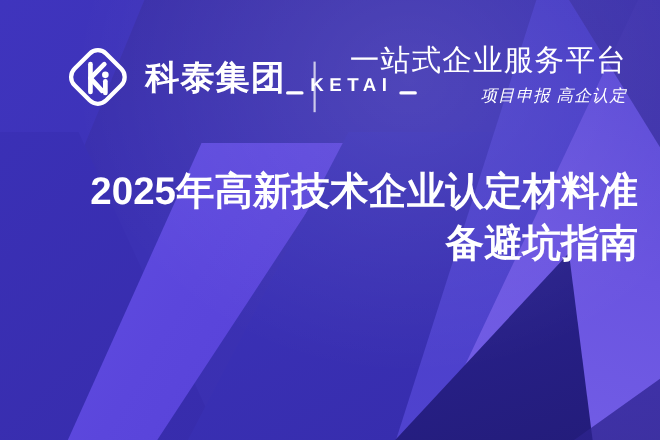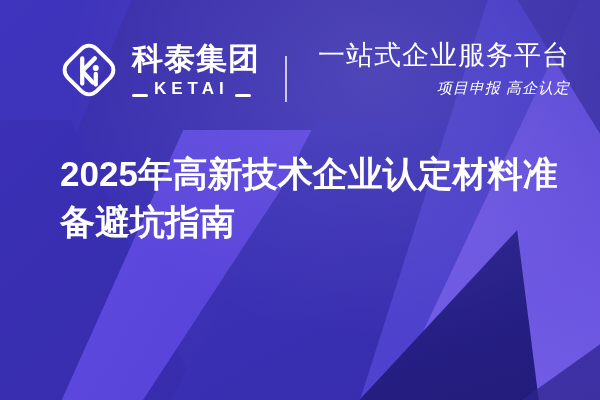--- a/index.html
+++ b/index.html
@@ -127,21 +127,21 @@
     height: 72px;
   }
   .logo-mark {
     width: 62px;
     height: 62px;
     flex: 0 0 62px;
   }
   .wordmark {
     margin-left: 12px;
     display: flex;
-    flex-direction: column;
+    flex-direction: row;
     justify-content: center;
   }
   .wordmark-cn {
     color: #ffffff;
     font-size: 31px;
     font-weight: 700;
     letter-spacing: 1px;
     line-height: 1;
     white-space: nowrap;
   }
@@ -205,20 +205,21 @@
   .headline {
     position: absolute;
     left: 60px;
     top: 150px;
     width: 520px;
     color: #ffffff;
     font-size: 35px;
     font-weight: 700;
     line-height: 1.38;
     letter-spacing: 0px;
+    text-align: right;
   }
 </style>
 </head>
 <body>
 
 <div id="banner">
 
   <div class="bg-layer">
     <div class="shape sh-upper-left"></div>
     <div class="shape sh-left-dark"></div>

